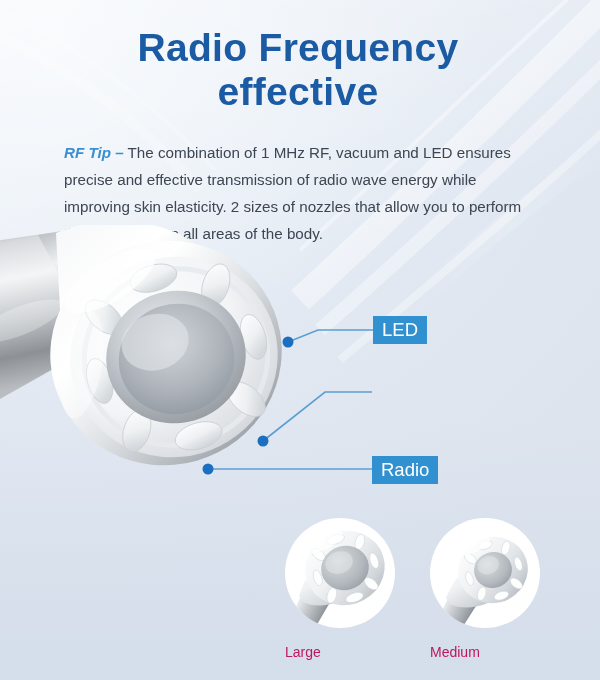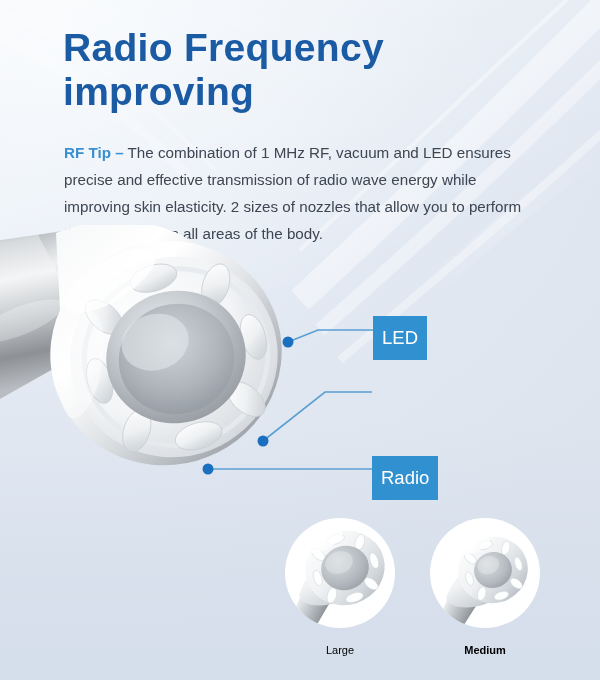--- a/index.html
+++ b/index.html
@@ -20,48 +20,48 @@
                linear-gradient(0deg, rgba(205,216,232,.55) 0%, rgba(205,216,232,0) 38%);
   }
   .swoosh{position:absolute;inset:0;pointer-events:none;}
 
   
   .title{
     position:absolute;left:63px;top:26px;width:470px;
     font-size:39px;line-height:44px;font-weight:700;
     color:#1b5ba4;letter-spacing:.3px;
   }
-  .title span{display:block;}
+  .title span{display:block;text-align:center;}
   .body-copy{
     position:absolute;left:64px;top:124px;width:460px;
     font-size:15.2px;line-height:27px;color:#3d4652;
   }
-  .rf-tip{color:#3a8fd0;font-weight:700;}
+  .rf-tip{color:#3a8fd0;font-weight:700;font-style:italic;}
 
   
   .device{position:absolute;left:-40px;top:225px;width:360px;height:320px;}
 
   
   .tag{
     position:absolute;background:#3190cf;color:#fff;
     font-size:18.5px;line-height:28px;height:28px;
-    padding:8px 9px;white-space:nowrap;
+    padding:0 9px;white-space:nowrap;
     display:flex;align-items:center;
   }
   .leader{position:absolute;pointer-events:none;}
 
   
   .nozzle-circle{
     position:absolute;width:110px;height:110px;border-radius:50%;
     background:radial-gradient(circle at 38% 32%, #ffffff 0%, #ffffff 62%, #fdfefe 100%);
     overflow:hidden;
   }
   .nozzle-label{
-    position:absolute;width:110px;text-align:center;
-    font-size:11px;color:#000000;
+    position:absolute;width:110px;
+    font-size:14px;color:#be185d;
   }
 </style>
 </head>
 <body>
 
 <div id="stage">
 
   <div class="bg-base"></div>
   <div class="bg-tint"></div>
 
@@ -86,21 +86,21 @@
     </g>
     <g fill="none" stroke="url(#sw2)">
       <path d="M-40 20 C 60 60, 130 110, 200 190" stroke-width="10" opacity=".35"></path>
       <path d="M-40 -10 C 70 40, 140 90, 215 170" stroke-width="4" opacity=".3"></path>
       <path d="M600 150 C 520 210, 470 250, 420 300" stroke-width="20" opacity=".3"></path>
     </g>
   </svg>
 
   <div class="title">
     <span>Radio Frequency</span>
-    <span>improving</span>
+    <span>effective</span>
   </div>
 
   <p class="body-copy"><span class="rf-tip">RF Tip –</span><span> The combination of 1 MHz RF, vacuum and LED ensures precise and effective transmission of radio wave energy while improving skin elasticity. 2 sizes of nozzles that allow you to perform the procedure on all areas of the body.</span></p>
 
   <svg class="device" width="360" height="320" viewBox="0 0 360 320">
     <defs>
       <linearGradient id="stem" x1="0" y1="0" x2="0.25" y2="1">
         <stop offset="0%" stop-color="#9a9ea3"></stop>
         <stop offset="18%" stop-color="#d8dbde"></stop>
         <stop offset="38%" stop-color="#f4f5f6"></stop>
@@ -274,15 +274,15 @@
           <ellipse cx="45" cy="34" rx="4" ry="7" transform="rotate(-34 45 34)"></ellipse>
         </g>
         <ellipse cx="63" cy="52" rx="19" ry="18" fill="url(#nmHole)"></ellipse>
         <ellipse cx="60" cy="46" rx="11" ry="9" fill="#e4e7ea" opacity=".5"></ellipse>
       </g>
       <ellipse cx="45" cy="28" rx="17" ry="6" fill="#fff" opacity=".7" transform="rotate(-28 45 28)"></ellipse>
     </svg>
   </div>
 
   <div class="nozzle-label" style="left:285px;top:644px;">Large</div>
-  <div class="nozzle-label" style="left:430px;top:644px;font-weight:bold;">Medium</div>
+  <div class="nozzle-label" style="left:430px;top:644px;">Medium</div>
 
 </div>
 
 </body></html>

